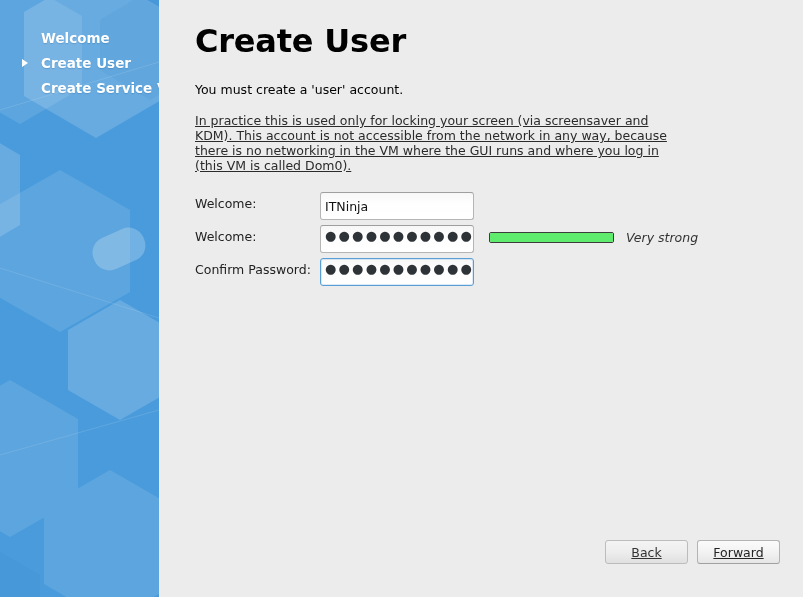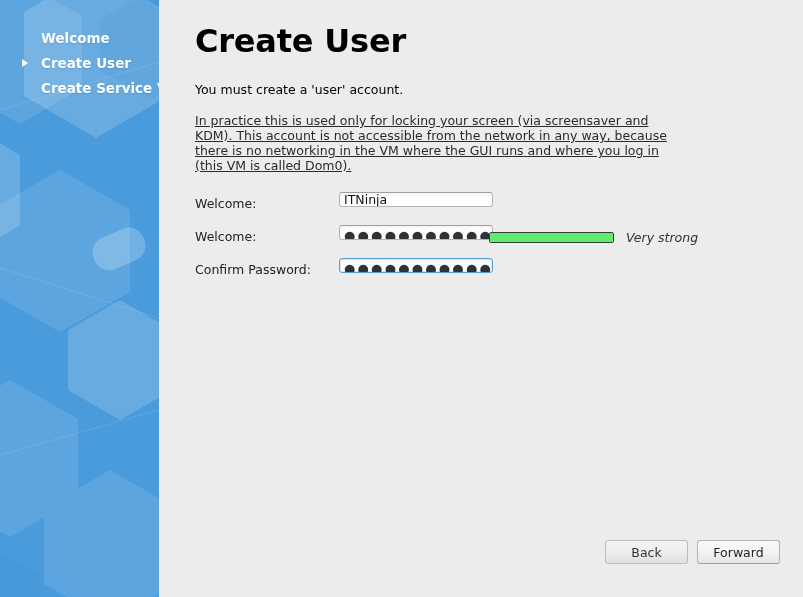--- a/index.html
+++ b/index.html
@@ -130,24 +130,24 @@
   }
   .form-label {
     position: absolute;
     left: 0;
     top: 4px;
     font-size: 12.5px;
     color: #222222;
   }
   .field {
     position: absolute;
-    left: 144px;
+    left: 125px;
     top: 0;
     width: 154px;
-    height: 15px;
+    height: 28px;
     box-sizing: border-box;
     background: linear-gradient(to bottom, #f7f7f7 0%, #fefefe 40%, #ffffff 100%);
     border: 1px solid #b5b5b5;
     border-top-color: #9e9e9e;
     border-radius: 3px;
     font-size: 12.5px;
     color: #111111;
     padding: 0 0 0 4px;
     line-height: 19px;
     outline: none;
@@ -212,20 +212,21 @@
     box-sizing: border-box;
     font-size: 12.5px;
     font-family: "DejaVu Sans", sans-serif;
     color: #242424;
     border: 1px solid #b3b3b3;
     border-bottom-color: #a0a0a0;
     border-radius: 3px;
     background: linear-gradient(to bottom, #fbfbfb 0%, #f2f2f2 52%, #e6e6e6 100%);
     cursor: pointer;
     padding: 0 10px;
+    text-decoration: underline;
   }
   .btn.secondary {
     color: #333333;
     background: linear-gradient(to bottom, #f4f4f4 0%, #ededed 52%, #e0e0e0 100%);
     border-color: #bcbcbc;
   }
 </style>
 </head>
 <body>
 

